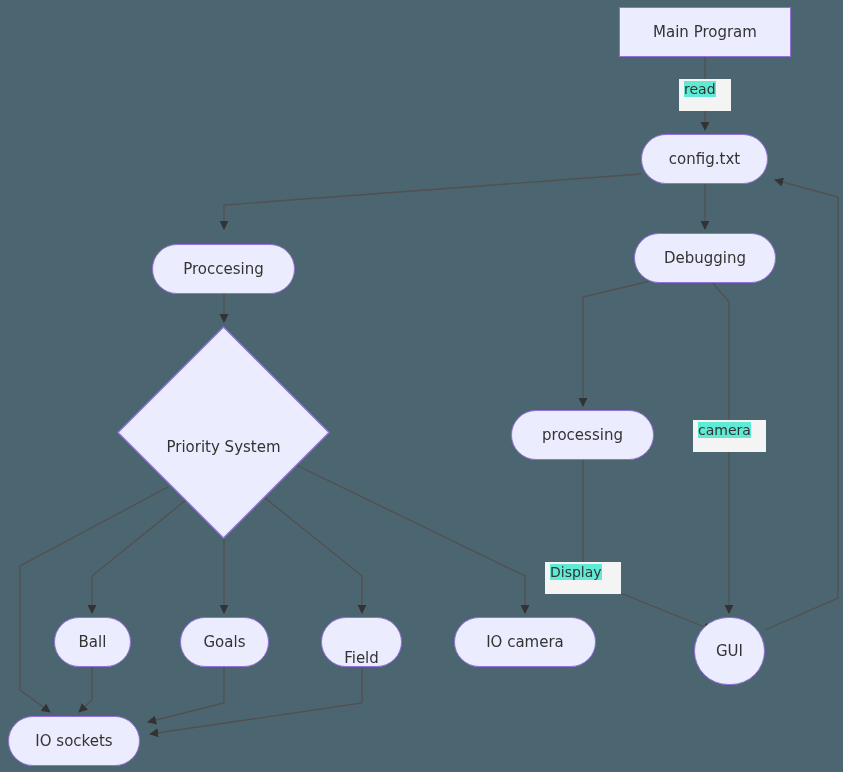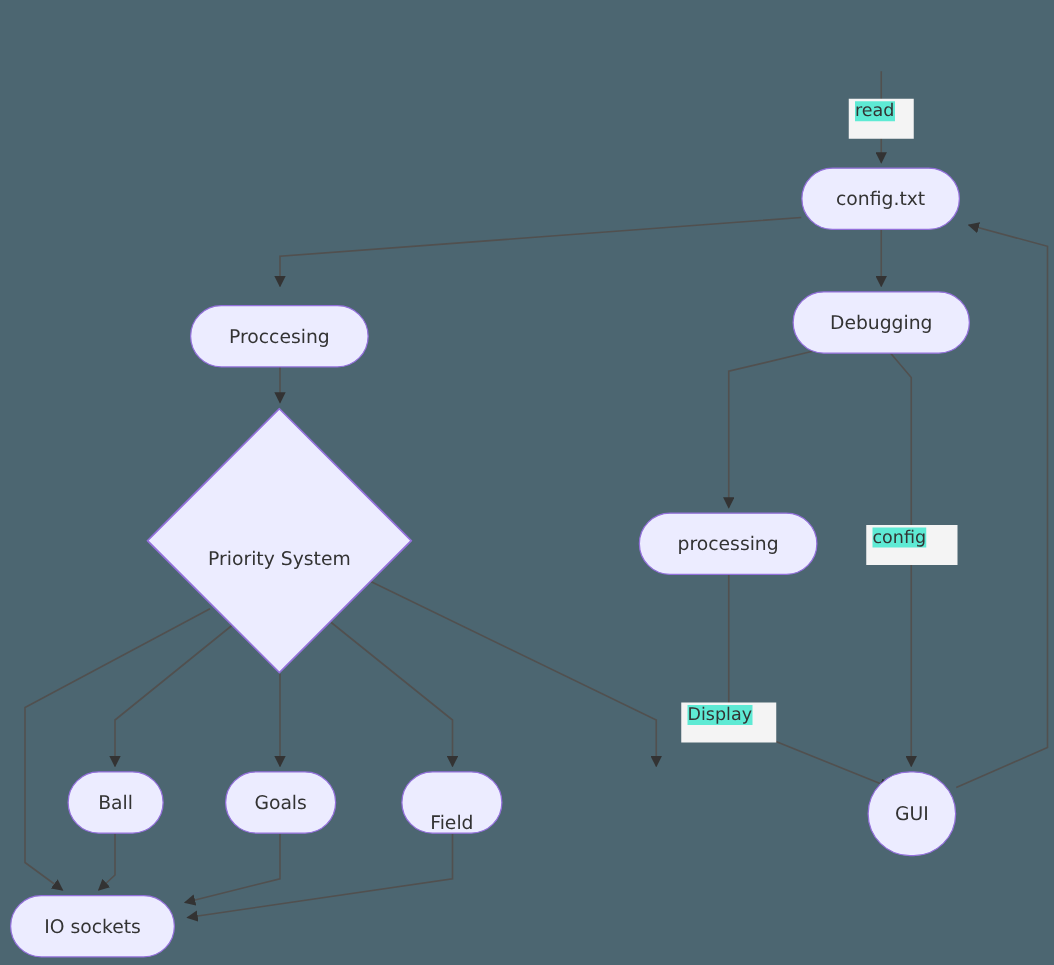--- a/index.html
+++ b/index.html
@@ -102,20 +102,23 @@
       <path d="M 92 667 L 92 700 L 79 712"></path>
       <path d="M 224 667 L 224 703 L 148 722"></path>
       <path d="M 362 667 L 362 703 L 150 734"></path>
       <path d="M 650 281 L 583 297 L 583 406"></path>
       <path d="M 712 282 L 729 302 L 729 613"></path>
       <path d="M 583 460 L 583 578 L 712 630"></path>
       <path d="M 765 630 L 838 598 L 838 197 L 775 180"></path>
     </g>
   </svg>
 
+  <div class="node rect" style="left:619px;top:7px;width:172px;height:50px;">
+    <span>Main Program</span>
+  </div>
 
   <div class="node stadium" style="left:641px;top:134px;width:127px;height:50px;">
     <span>config.txt</span>
   </div>
 
   <div class="node stadium" style="left:152px;top:233px;width:143px;height:50px;margin-top:11px;">
     <span>Proccesing</span>
   </div>
 
   <div class="node stadium" style="left:634px;top:233px;width:142px;height:50px;">
@@ -138,34 +141,37 @@
   </div>
 
   <div class="node stadium" style="left:180px;top:617px;width:89px;height:50px;">
     <span>Goals</span>
   </div>
 
   <div class="node stadium" style="left:321px;top:617px;width:81px;height:50px;align-items:flex-end;">
     <span>Field</span>
   </div>
 
+  <div class="node stadium" style="left:454px;top:617px;width:142px;height:50px;">
+    <span>IO camera</span>
+  </div>
 
   <div class="node stadium" style="left:694px;top:617px;width:71px;height:68px;">
     <span>GUI</span>
   </div>
 
   <div class="node stadium" style="left:8px;top:716px;width:132px;height:50px;">
     <span>IO sockets</span>
   </div>
 
   <div class="edge-label" style="left:679px;top:79px;width:52px;height:32px;">
     <span class="lbl-text">read</span>
   </div>
 
   <div class="edge-label" style="left:693px;top:420px;width:73px;height:32px;">
-    <span class="lbl-text">config</span>
+    <span class="lbl-text">camera</span>
   </div>
 
   <div class="edge-label" style="left:545px;top:562px;width:76px;height:32px;">
     <span class="lbl-text">Display</span>
   </div>
 
 </div>
 
 </body></html>

